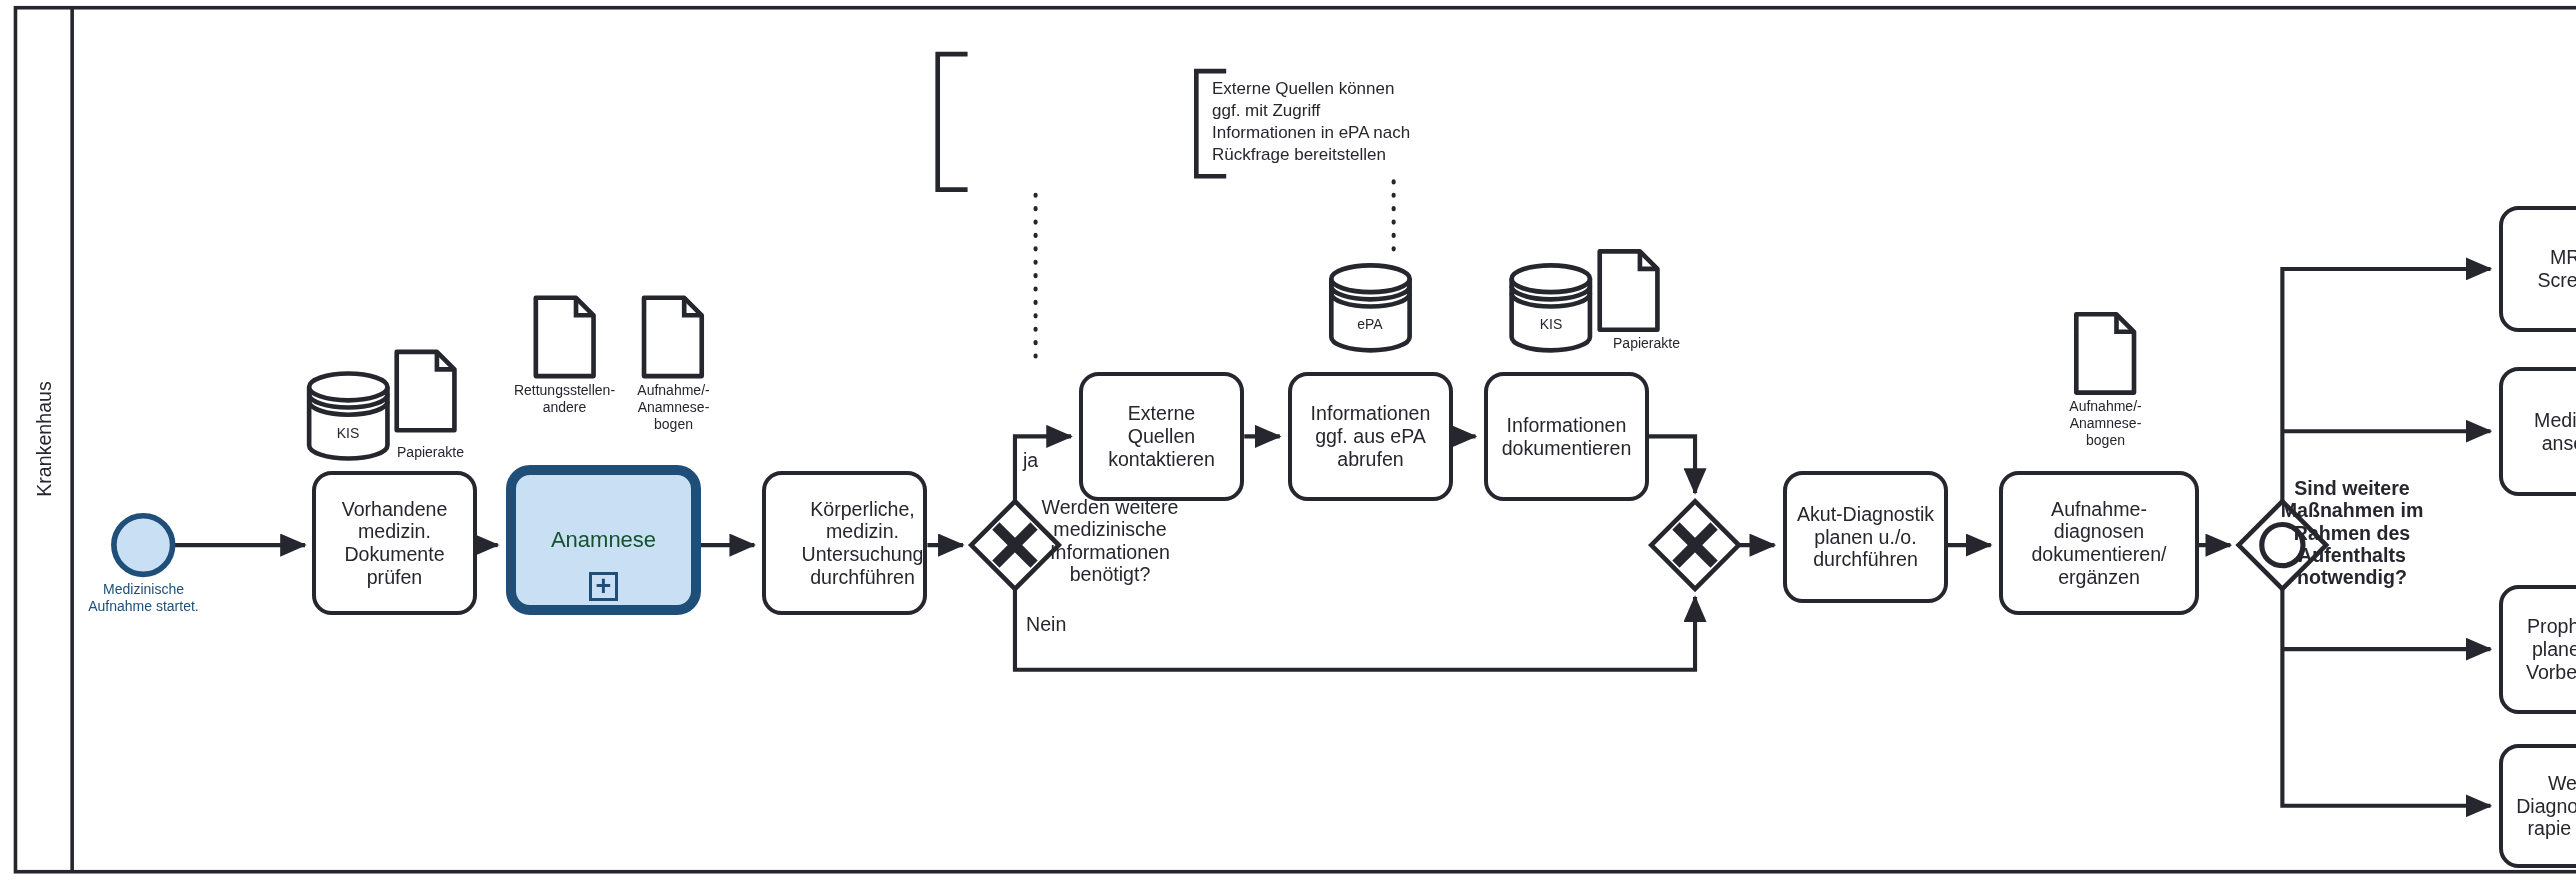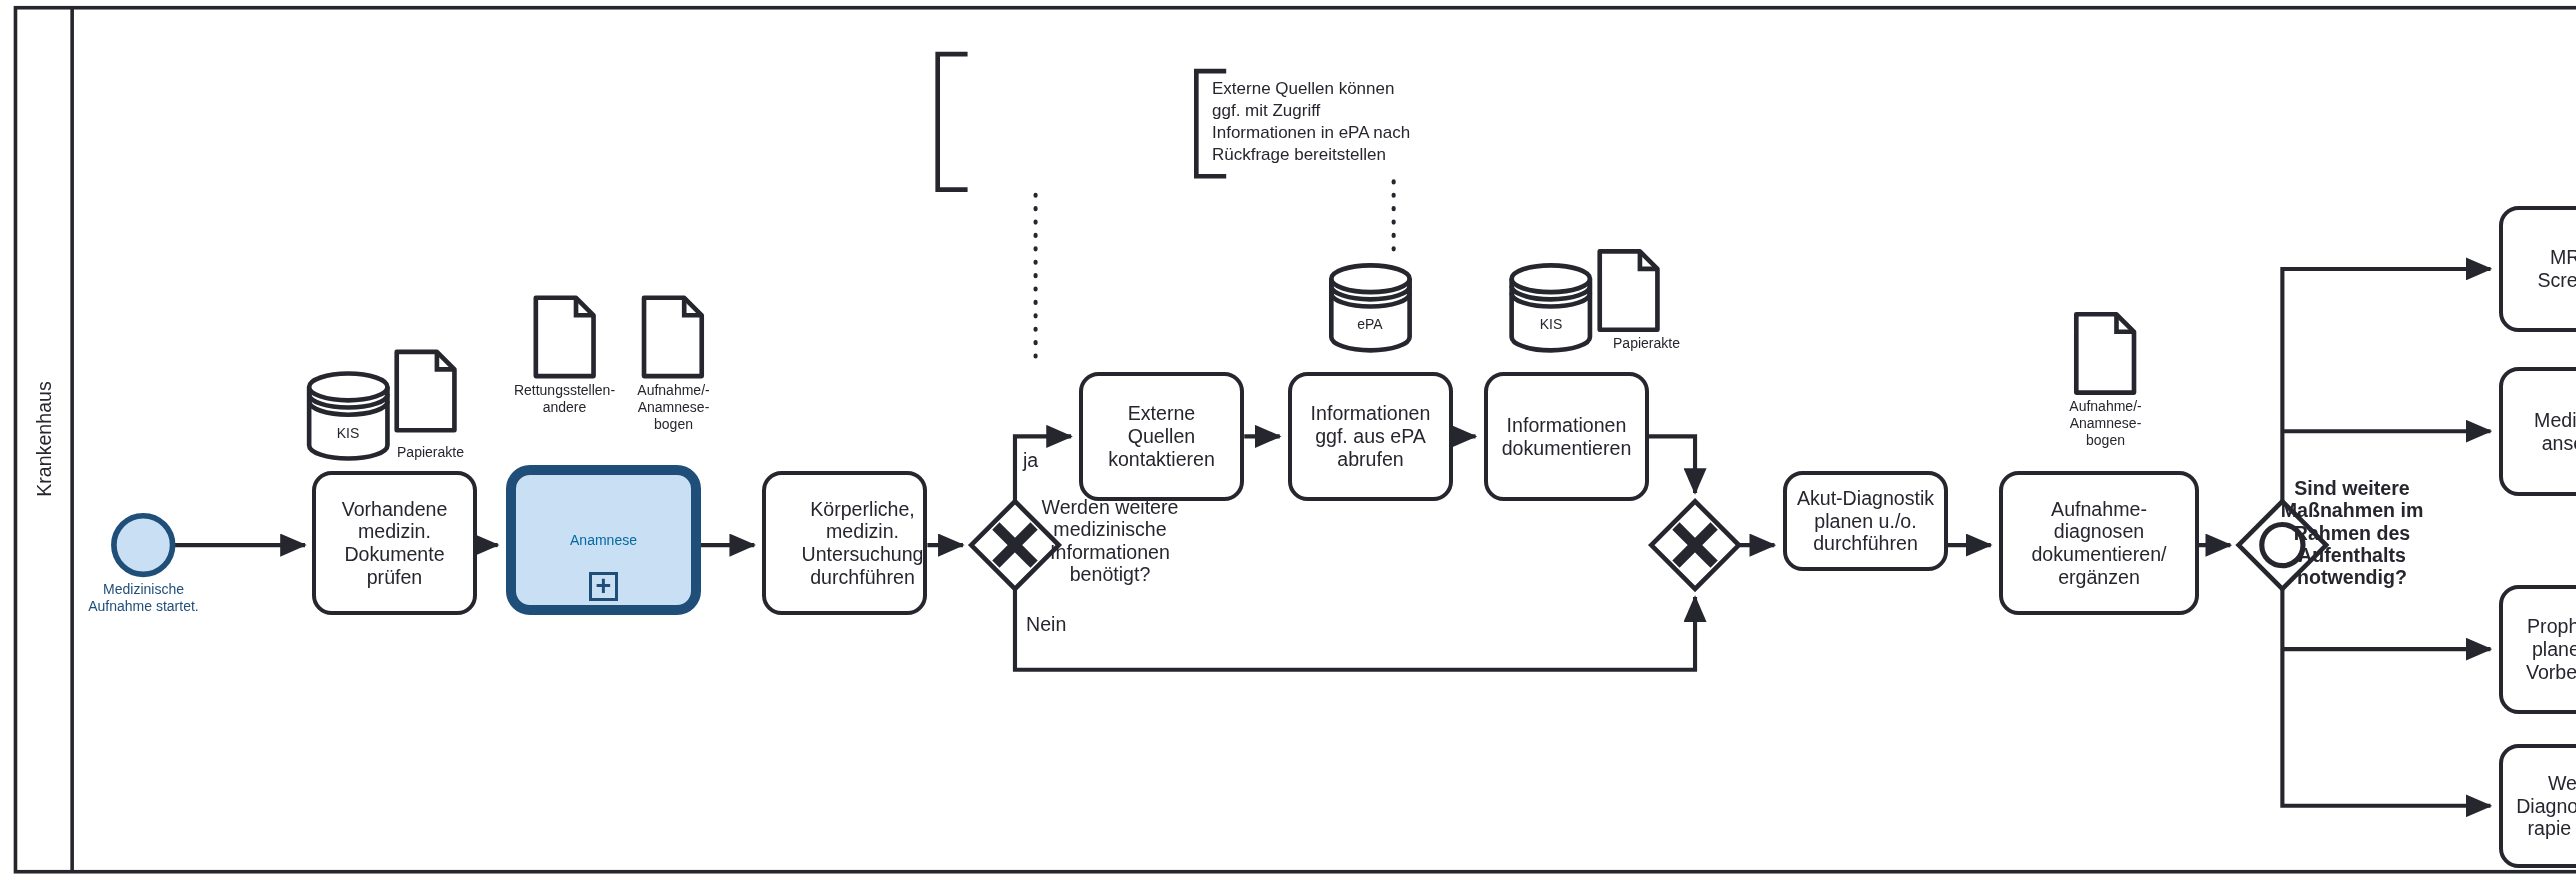--- a/index.html
+++ b/index.html
@@ -10,21 +10,21 @@
   .plain{marker-end:none;}
   .assoc{fill:none;stroke:#26262e;stroke-width:8;stroke-dasharray:2 24;stroke-linecap:round;}
   .shape{fill:#fff;stroke:#26262e;stroke-width:9;}
   .thin{fill:none;stroke:#26262e;stroke-width:9;}
   .gwx{stroke:#26262e;stroke-width:20;stroke-linecap:square;}
   .task{position:absolute;box-sizing:border-box;background:#fff;border:4.6px solid #26262e;
         border-radius:19.6px;display:flex;align-items:center;justify-content:center;
         text-align:center;font-size:19.6px;line-height:1.16;}
   .task span{white-space:pre-line;}
   .task--highlight{background:#c8dff4;border:10.3px solid #1f4e79;border-radius:24px;
-        color:#0369a1;font-size:14px;}
+        color:#14532d;font-size:22px;}
   .plusbox{position:absolute;box-sizing:border-box;width:29px;height:29px;border:3.6px solid #1f4e79;
         color:#1f4e79;display:flex;align-items:center;justify-content:center;
         font-size:27px;font-weight:bold;line-height:1;background:transparent;}
   .txt{position:absolute;white-space:pre-line;}
   .c{text-align:center;}
   .blue{color:#1f4e79;}
   .lbl{font-size:14px;line-height:1.2;}
   .qlbl{font-size:19.6px;line-height:1.14;}
   .ann{font-size:17px;line-height:1.3;white-space:pre;}
   .branch{font-size:19.6px;}
@@ -170,21 +170,21 @@
 </div>
 <div class="task" style="left:1288px;top:372px;width:165px;height:129px;">
   <span>Informationen
 ggf. aus ePA
 abrufen</span>
 </div>
 <div class="task" style="left:1484px;top:372px;width:165px;height:129px;">
   <span>Informationen
 dokumentieren</span>
 </div>
-<div class="task" style="left:1783px;top:471px;width:165px;height:100px;">
+<div class="task" style="left:1783px;top:471px;width:165px;height:132px;">
   <span>Akut-Diagnostik
 planen u./o.
 durchführen</span>
 </div>
 <div class="task" style="left:1999px;top:471px;width:200px;height:144px;">
   <span>Aufnahme-
 diagnosen
 dokumentieren/
 ergänzen</span>
 </div>

